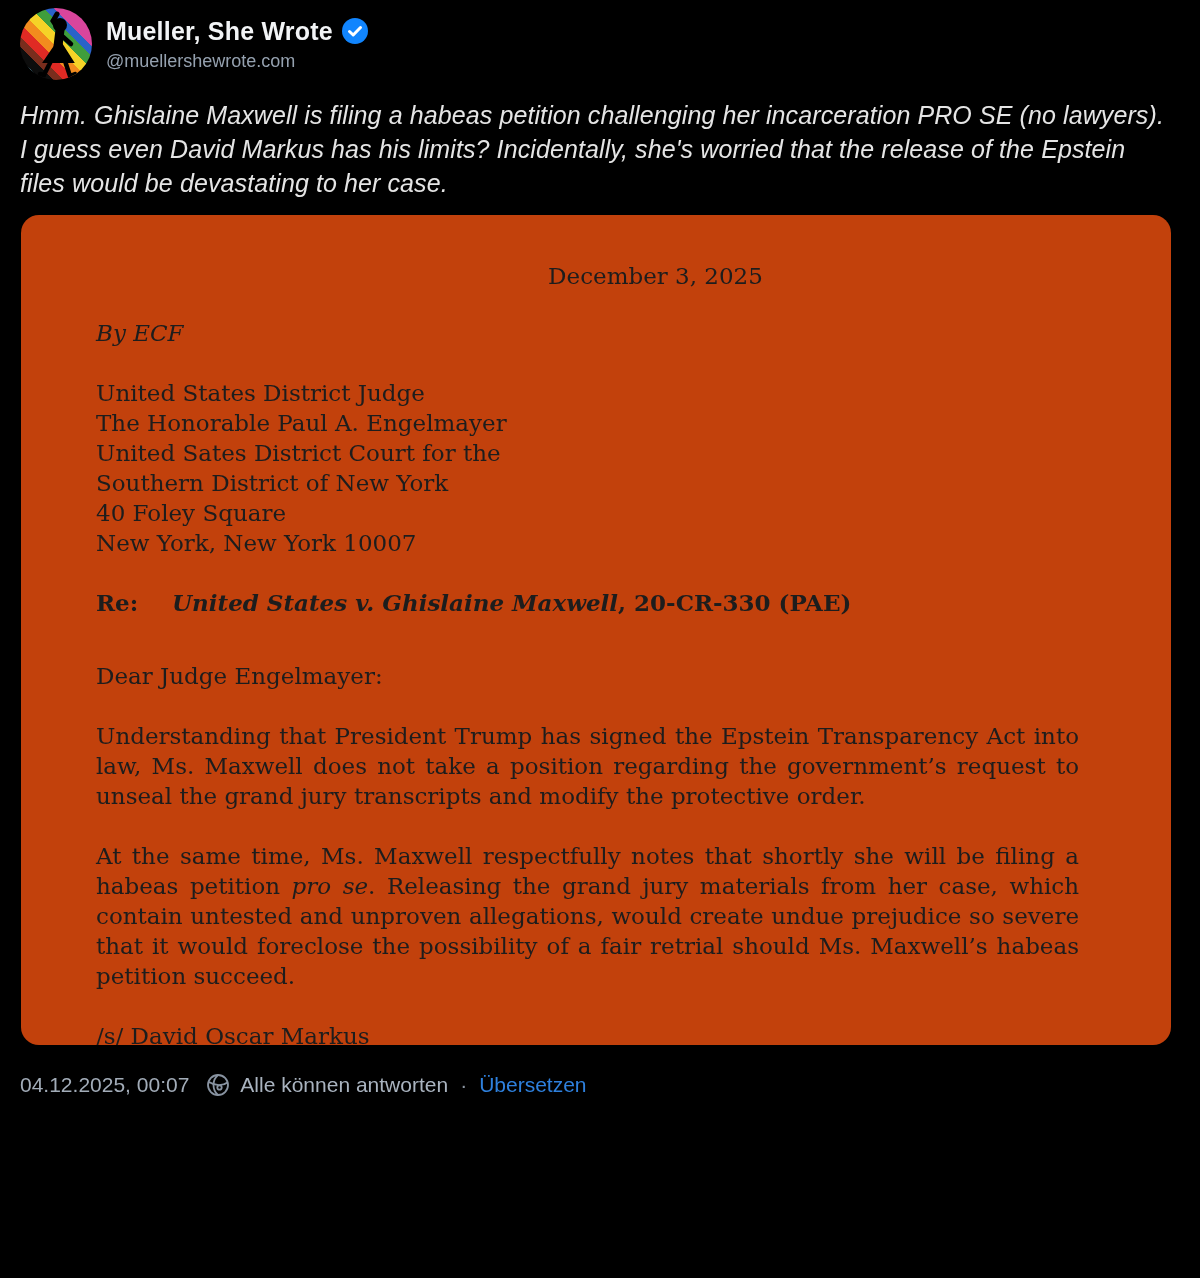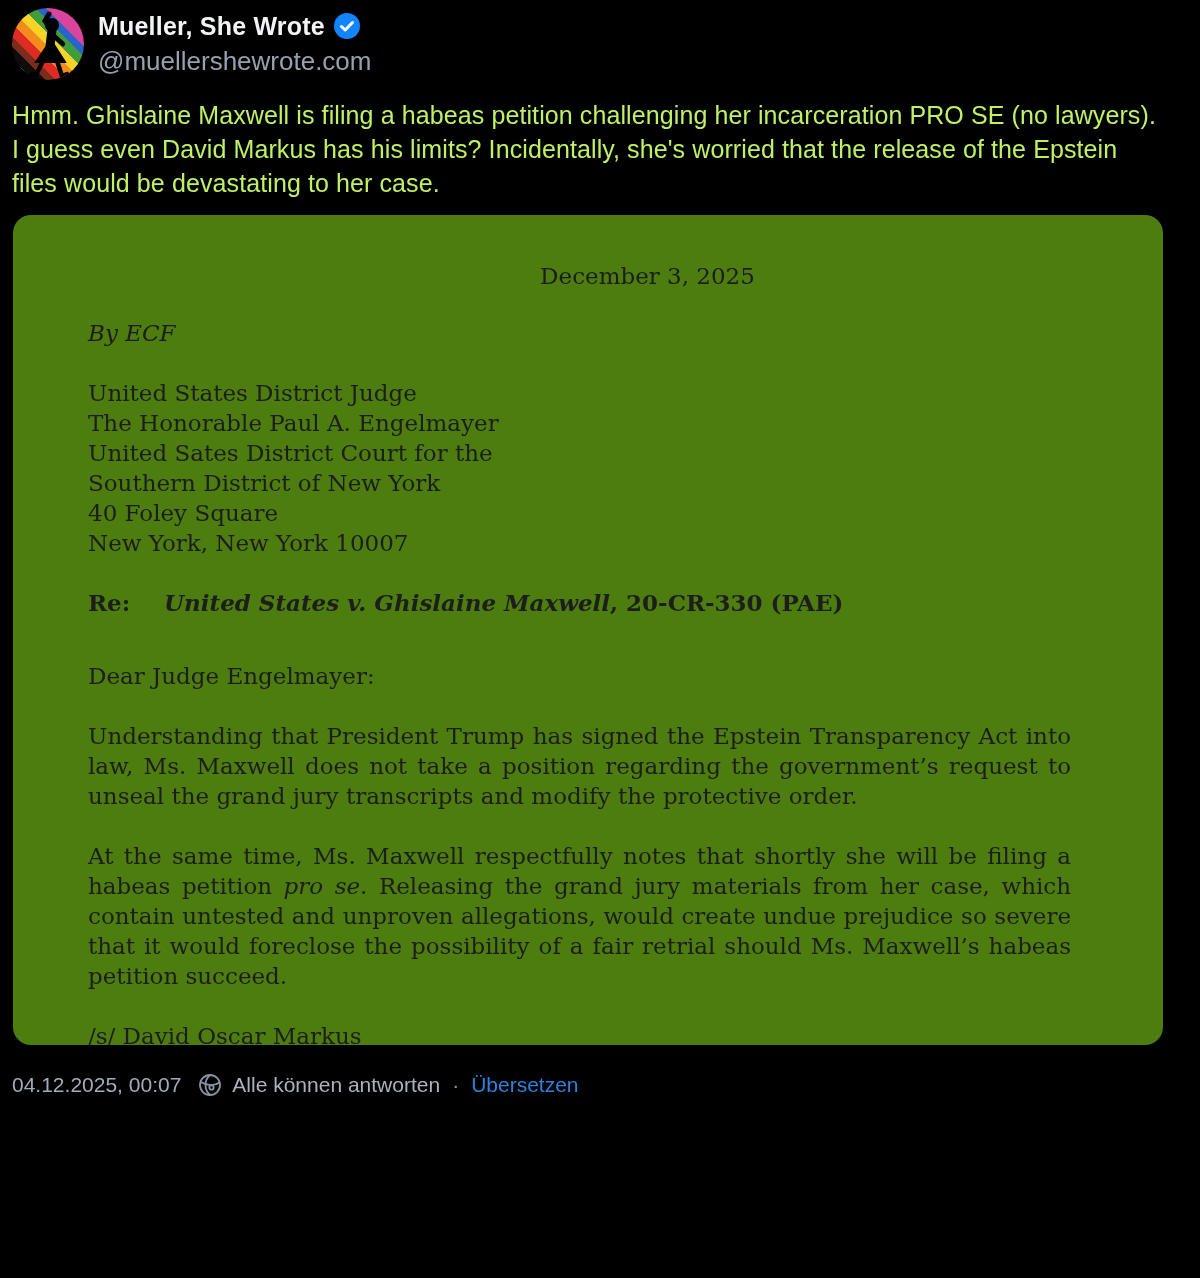--- a/index.html
+++ b/index.html
@@ -1,18 +1,18 @@
 <!DOCTYPE html>
 <html><head>
 <meta charset="utf-8">
 <style>
   * { margin:0; padding:0; box-sizing:border-box; }
   html,body { background:#000; width:1200px; height:1278px; overflow:hidden;
               font-family:"Liberation Sans", sans-serif; }
-  .post { width:1200px; height:1278px; padding:8px 24px 0 12px; position:relative;border-radius:11px; }
+  .post { width:1200px; height:1278px; padding:8px 24px 0 20px; position:relative;border-radius:11px; }
 
   
   .header { display:flex; align-items:center; gap:14px; height:72px; }
   .avatar { width:72px; height:72px; border-radius:50%; flex:0 0 72px;
             background:linear-gradient(45deg,
               #000 0%, #000 8%,
               #7cc3de 8%, #7cc3de 15%,
               #0d0d0d 15%, #0d0d0d 23%,
               #7a2d1d 23%, #7a2d1d 30%,
               #e02a24 30%, #e02a24 39%,
@@ -21,29 +21,29 @@
               #3f9e3c 57%, #3f9e3c 66%,
               #2a63c9 66%, #2a63c9 73%,
               #d9459c 73%, #d9459c 100%);
             position:relative; overflow:hidden; cursor:pointer; }
   .avatar svg { position:absolute; left:0; top:0; }
   .id-block { display:flex; flex-direction:column; justify-content:center; }
   .name-row { display:flex; align-items:center; gap:9px; }
   .display-name { font-size:25px; font-weight:700; color:#f2f4f6; letter-spacing:.2px; cursor:pointer; }
   .badge { width:26px; height:26px; border-radius:50%; background:#1185fe;
            display:flex; align-items:center; justify-content:center; flex:0 0 26px; }
-  .handle { font-size:26px; color:#95a1af; margin-top:5px; cursor:pointer; }
+  .handle { font-size:18px; color:#95a1af; margin-top:5px; cursor:pointer; }
 
   
   .body-text { margin-top:18px; width:1152px; font-size:25px; line-height:34px;
-               color:#bef264; letter-spacing:.1px; }
+               color:#e5e5e5; letter-spacing:.1px;font-style:italic; }
 
   
   .letter { margin-top:15px; margin-left:1px; width:1150px; height:830px;
-            background:#4d7c0f; border-radius:18px; overflow:hidden; cursor:pointer; }
+            background:#c2410c; border-radius:18px; overflow:hidden; cursor:pointer; }
   .letter-inner { padding:46px 92px 0 75px;
                   font-family:"DejaVu Serif", "Liberation Serif", serif;
                   font-size:23px; line-height:30px; color:#1d1d1d; }
   .lt-date { text-align:center; position:relative; left:68px; }
   .lt-byecf { font-style:italic; margin-top:27px; }
   .lt-address { margin-top:30px; }
   .lt-re { margin-top:30px; display:flex; font-weight:700; }
   .lt-re-label { width:76px; flex:0 0 76px; }
   .lt-re-case { font-style:italic; }
   .lt-salutation { margin-top:43px; }

